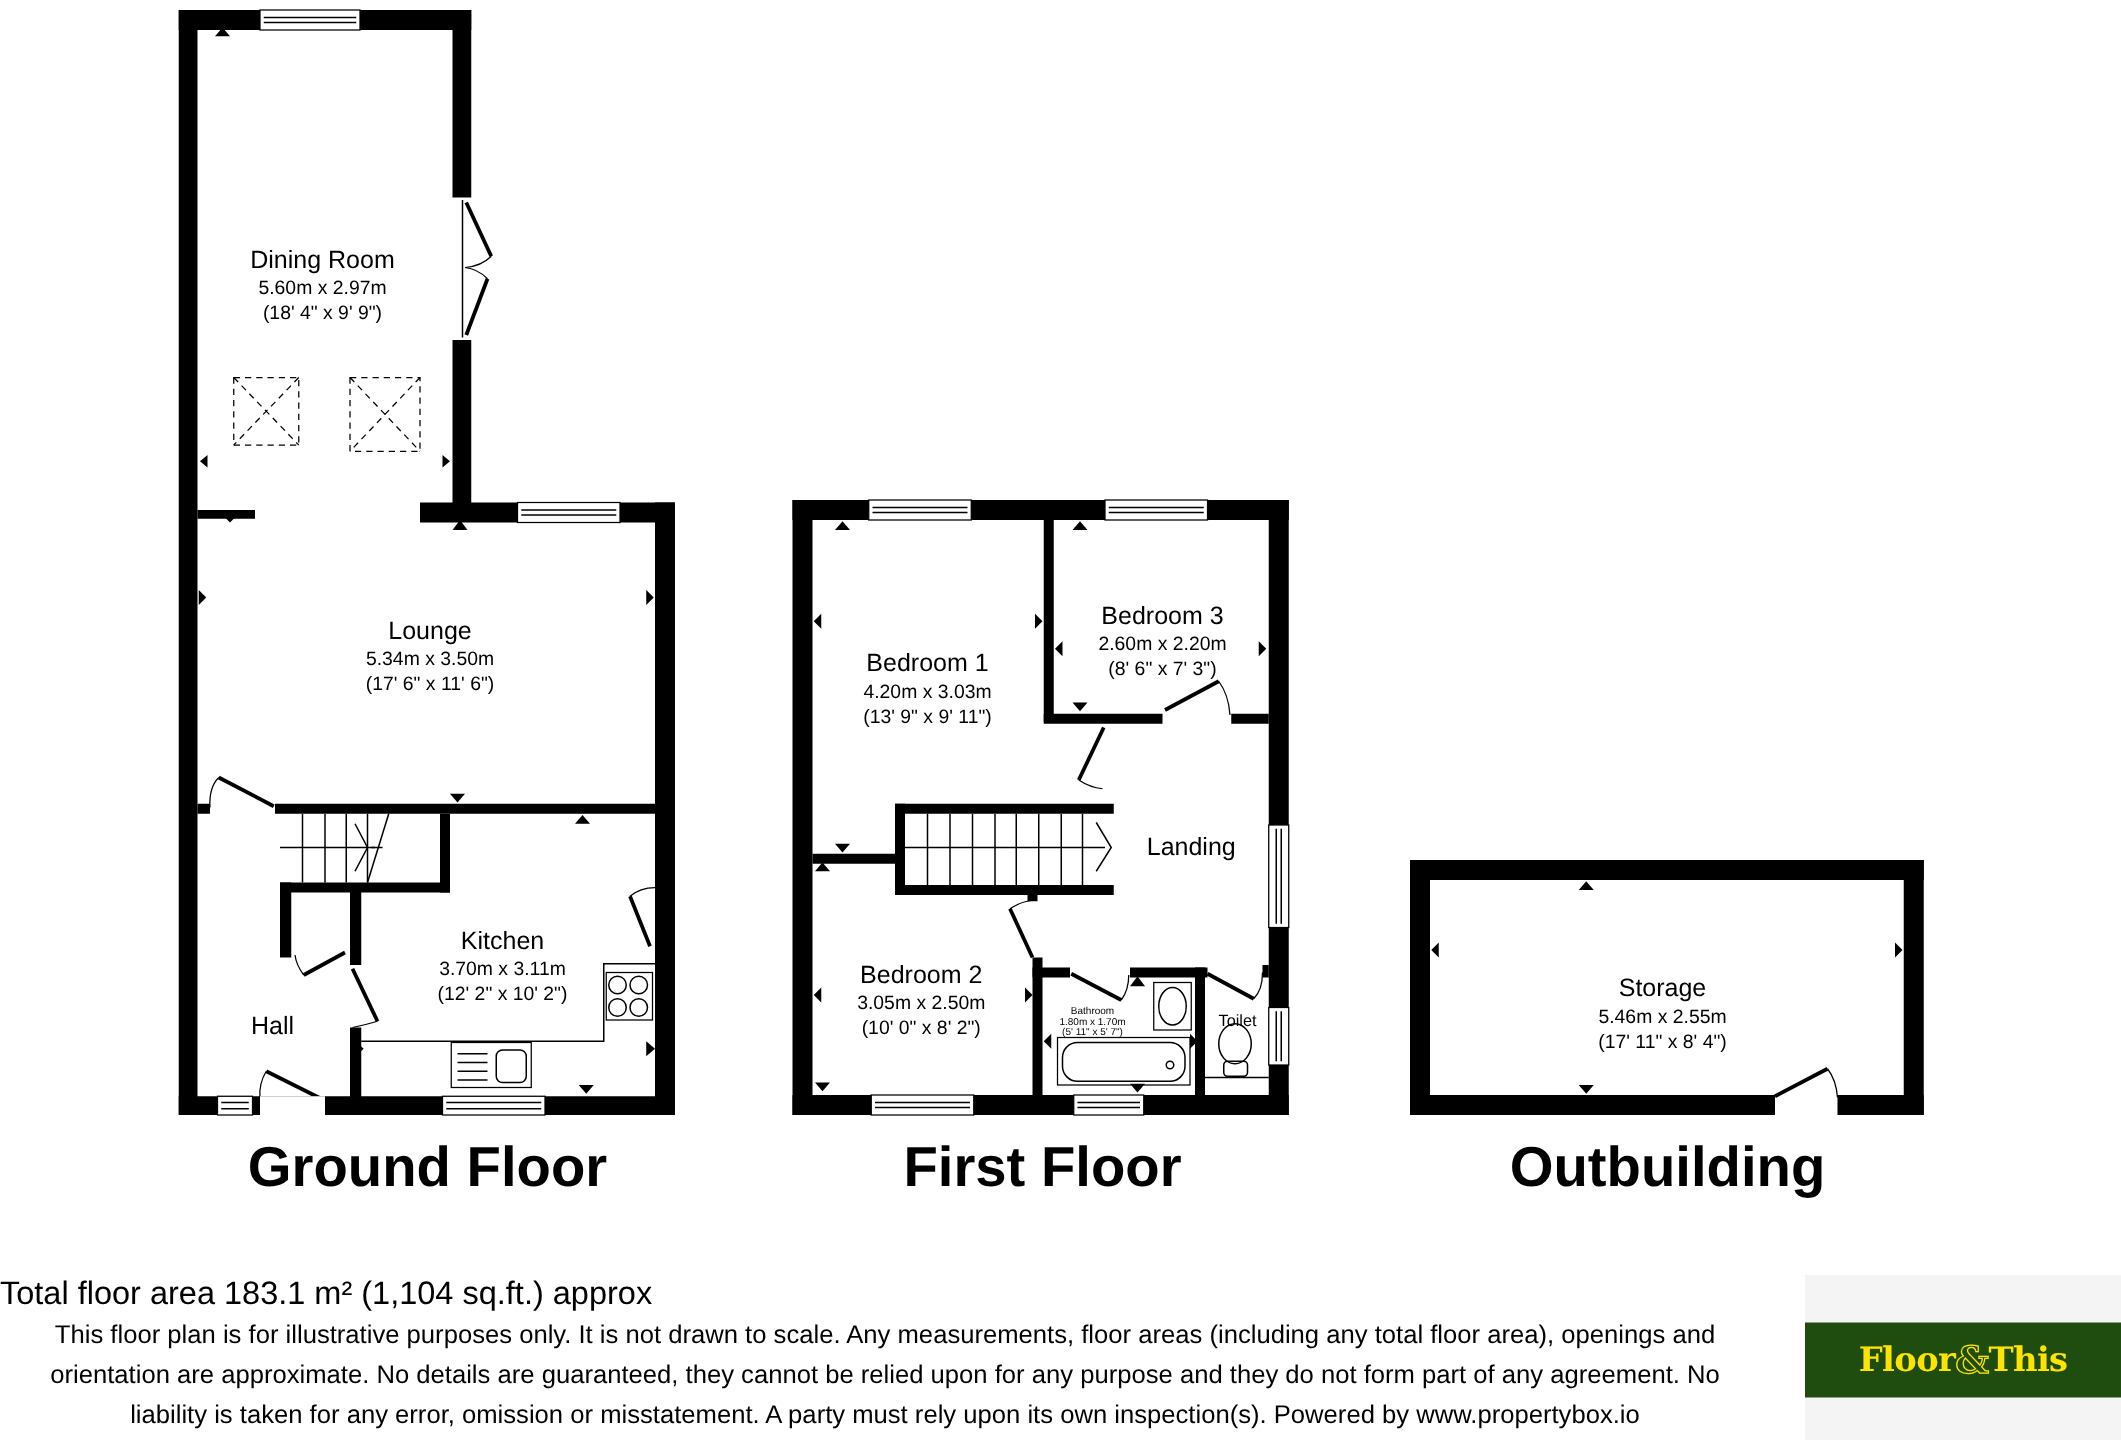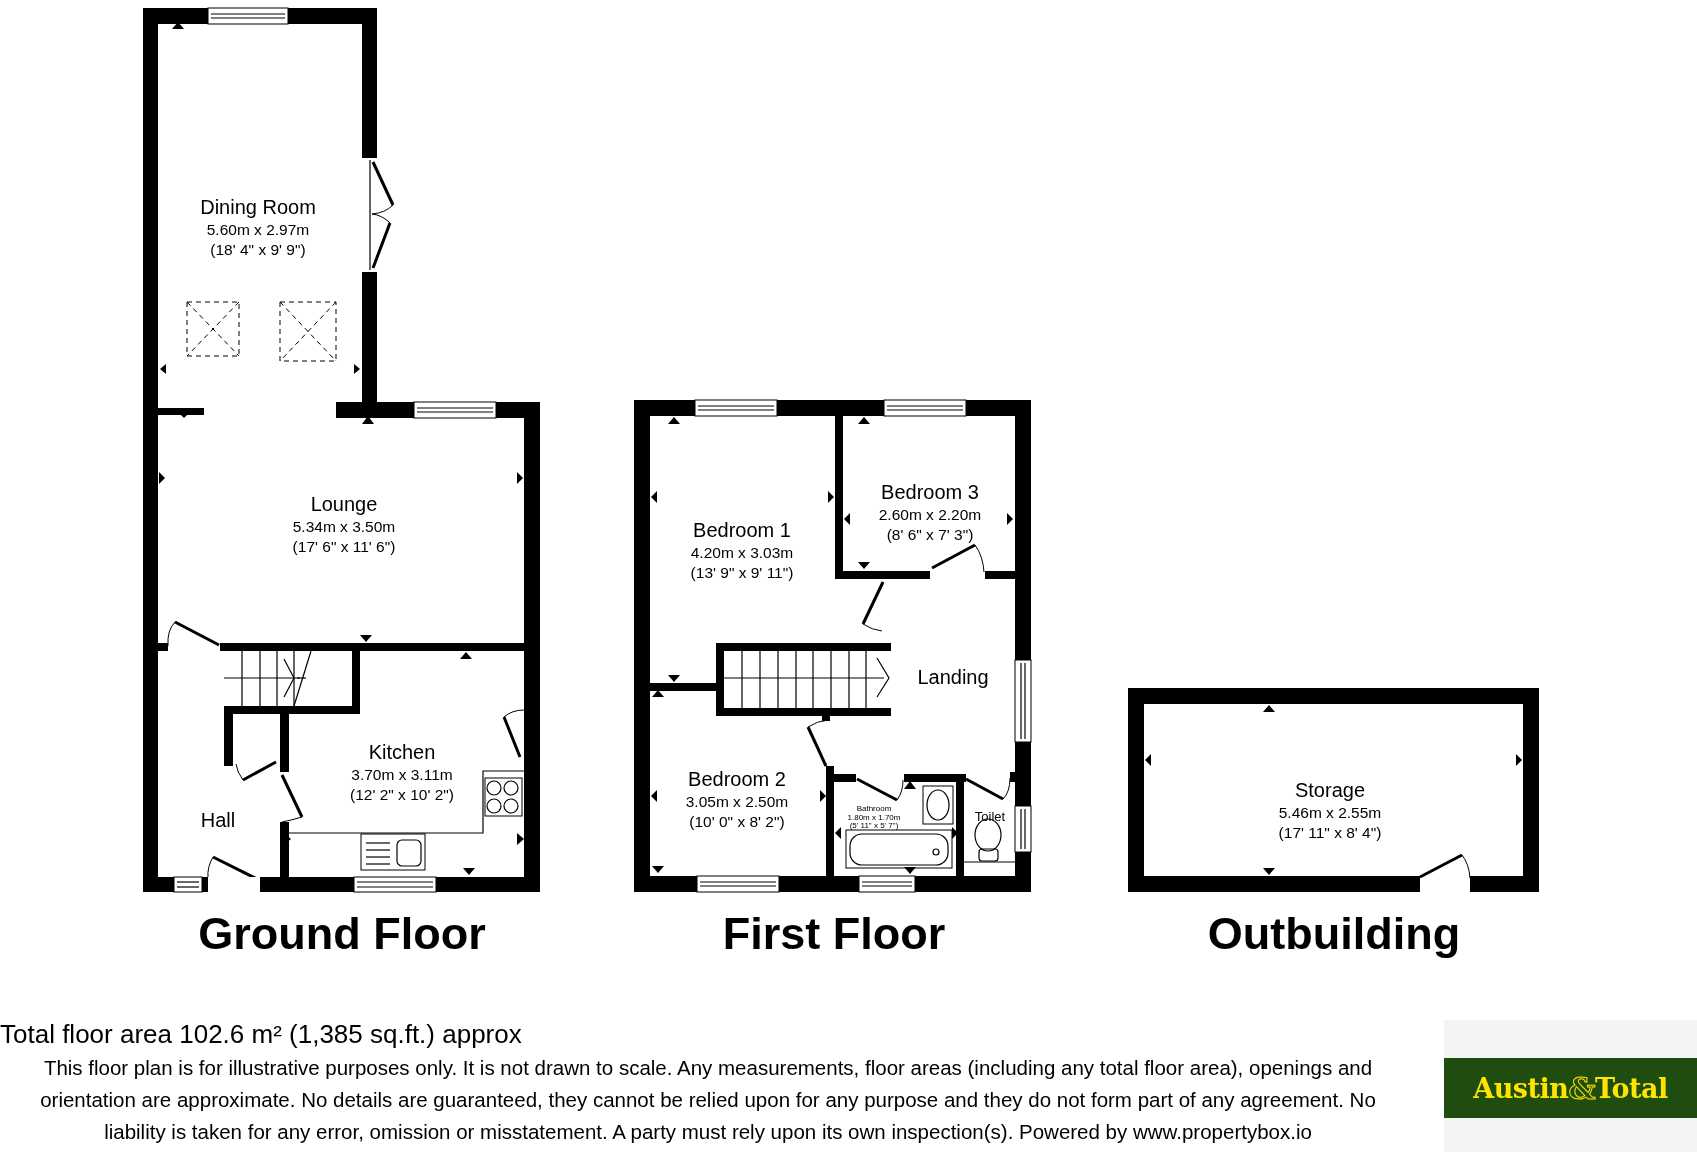--- a/index.html
+++ b/index.html
@@ -302,22 +302,22 @@
       <polygon class="marker" points="1516,754 1516,766 1522,760"></polygon>
       <polygon class="marker" points="1263,868 1275,868 1269,875"></polygon>
     </g>
     <text class="room-name" x="1330" y="797">Storage</text>
     <text class="room-dim" x="1330" y="818">5.46m x 2.55m</text>
     <text class="room-dim" x="1330" y="838">(17' 11" x 8' 4")</text>
     <text class="floor-title" x="1334" y="949">Outbuilding</text>
   </g>
 </svg>
 
-<div id="footer-total">Total floor area 102.6 m² (1,385 sq.ft.) approx</div>
+<div id="footer-total">Total floor area 183.1 m² (1,104 sq.ft.) approx</div>
 <div id="footer-disclaimer">This floor plan is for illustrative purposes only. It is not drawn to scale. Any measurements, floor areas (including any total floor area), openings and orientation are approximate. No details are guaranteed, they cannot be relied upon for any purpose and they do not form part of any agreement. No liability is taken for any error, omission or misstatement. A party must rely upon its own inspection(s). Powered by www.propertybox.io</div>
 
 <div id="logo">
   <div class="band">
-    <span class="brand">Austin</span>
+    <span class="brand">Floor</span>
       <span class="brand amp">&amp;</span>
-      <span class="brand">Total</span>
+      <span class="brand">This</span>
   </div>
 </div>
 
 </body></html>

